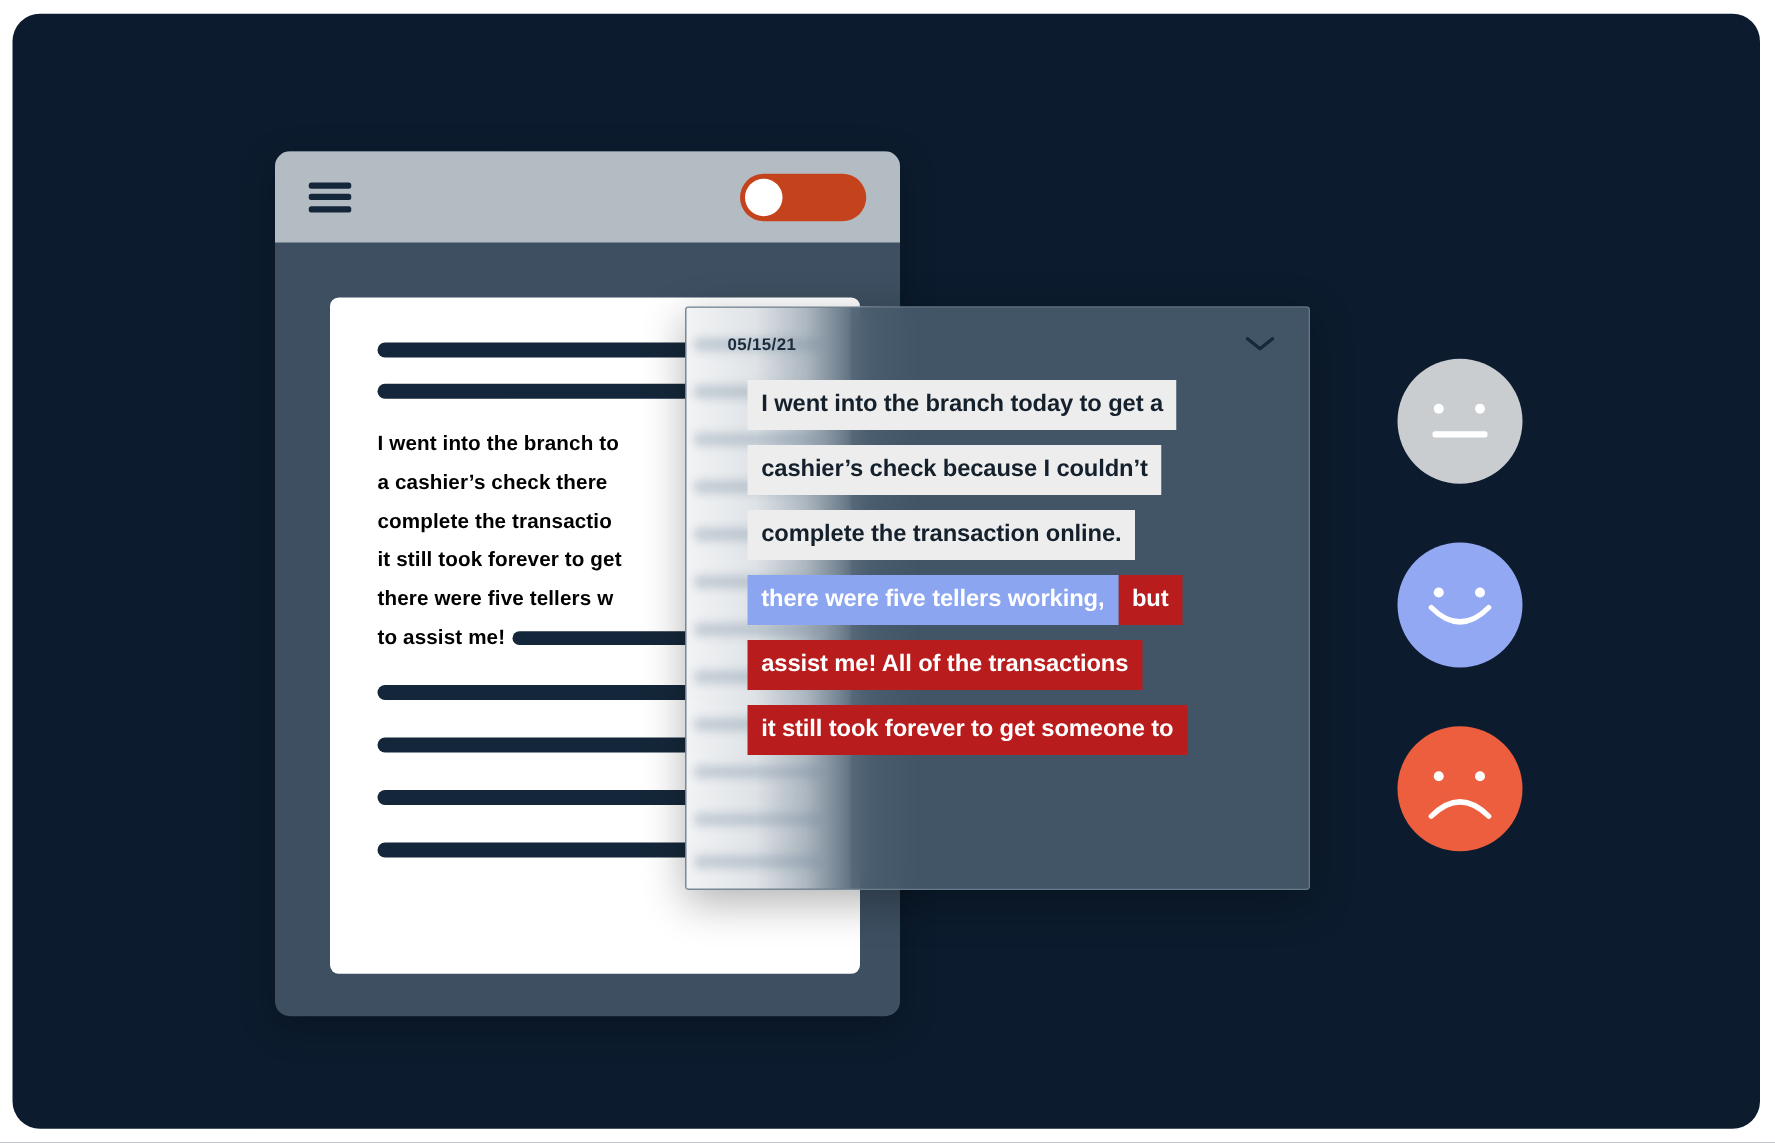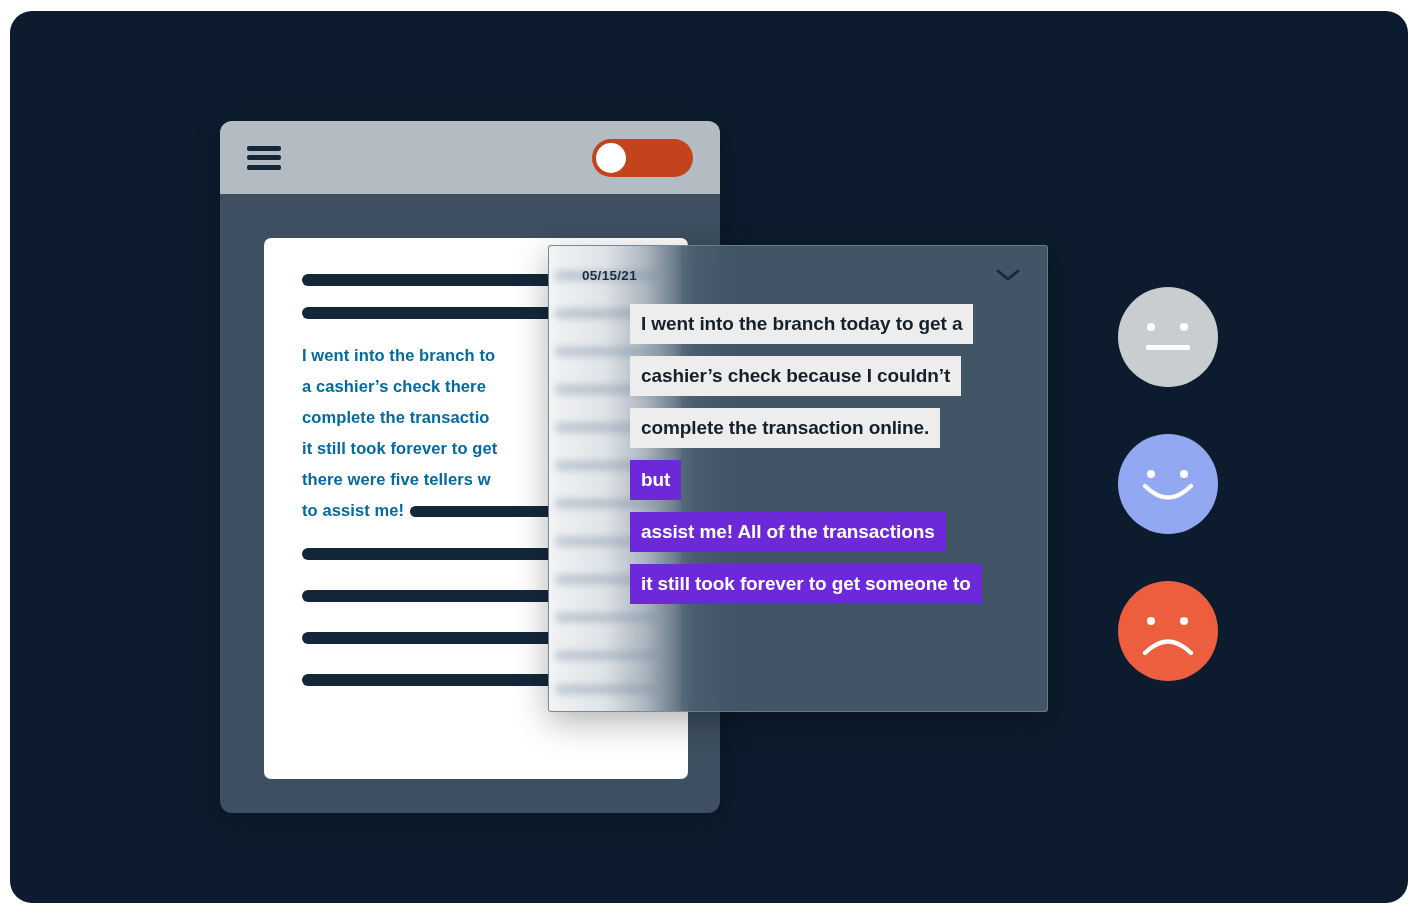--- a/index.html
+++ b/index.html
@@ -96,21 +96,21 @@
   .doc-inner {
     padding: 36px 38px 0 38px;
   }
   .bar {
     height: 12px;
     border-radius: 6px;
     background: #14273a;
     margin-bottom: 21px;
   }
   .doc-para {
-    color: #0369a1;
+    color: #000000;
     font-size: 16.5px;
     font-weight: 700;
     line-height: 31px;
     letter-spacing: .1px;
   }
   .doc-para .inline-bar {
     display: inline-block;
     vertical-align: middle;
     height: 11px;
     border-radius: 6px;
@@ -186,39 +186,38 @@
   .chevron-down {
     width: 26px;
     height: 16px;
     cursor: pointer;
   }
 
   #highlight-list {
     position: relative;
     z-index: 3;
     padding: 0 0 0 49px;
-    margin-left: 32px;
   }
   .hl-row {
     height: 52px;
     display: flex;
     align-items: flex-start;
   }
   .hl {
     display: inline-block;
     font-size: 19px;
     font-weight: 700;
     line-height: 1;
     padding: 10px 11px 11px 11px;
     letter-spacing: -.1px;
     white-space: nowrap;
   }
   .hl.neutral { background: #ededed; color: #14202c; }
   .hl.positive { background: #8ba5f0; color: #ffffff; }
-  .hl.negative { background: #6d28d9; color: #ffffff; }
+  .hl.negative { background: #b91c1c; color: #ffffff; }
 
   
   #sentiment-faces {
     position: absolute;
     left: 1108px;
     top: 276px;
     width: 106px;
   }
   .face {
     width: 100px;
@@ -324,20 +323,21 @@
       <div class="hl-row">
         <span class="hl neutral">I went into the branch today to get a</span>
       </div>
       <div class="hl-row">
         <span class="hl neutral">cashier’s check because I couldn’t</span>
       </div>
       <div class="hl-row">
         <span class="hl neutral">complete the transaction online.</span>
       </div>
       <div class="hl-row">
+        <span class="hl positive">there were five tellers working,</span>
           <span class="hl negative">but</span>
       </div>
       <div class="hl-row">
         <span class="hl negative">assist me! All of the transactions</span>
       </div>
       <div class="hl-row">
         <span class="hl negative">it still took forever to get someone to</span>
       </div>
     </div>
   </div>

